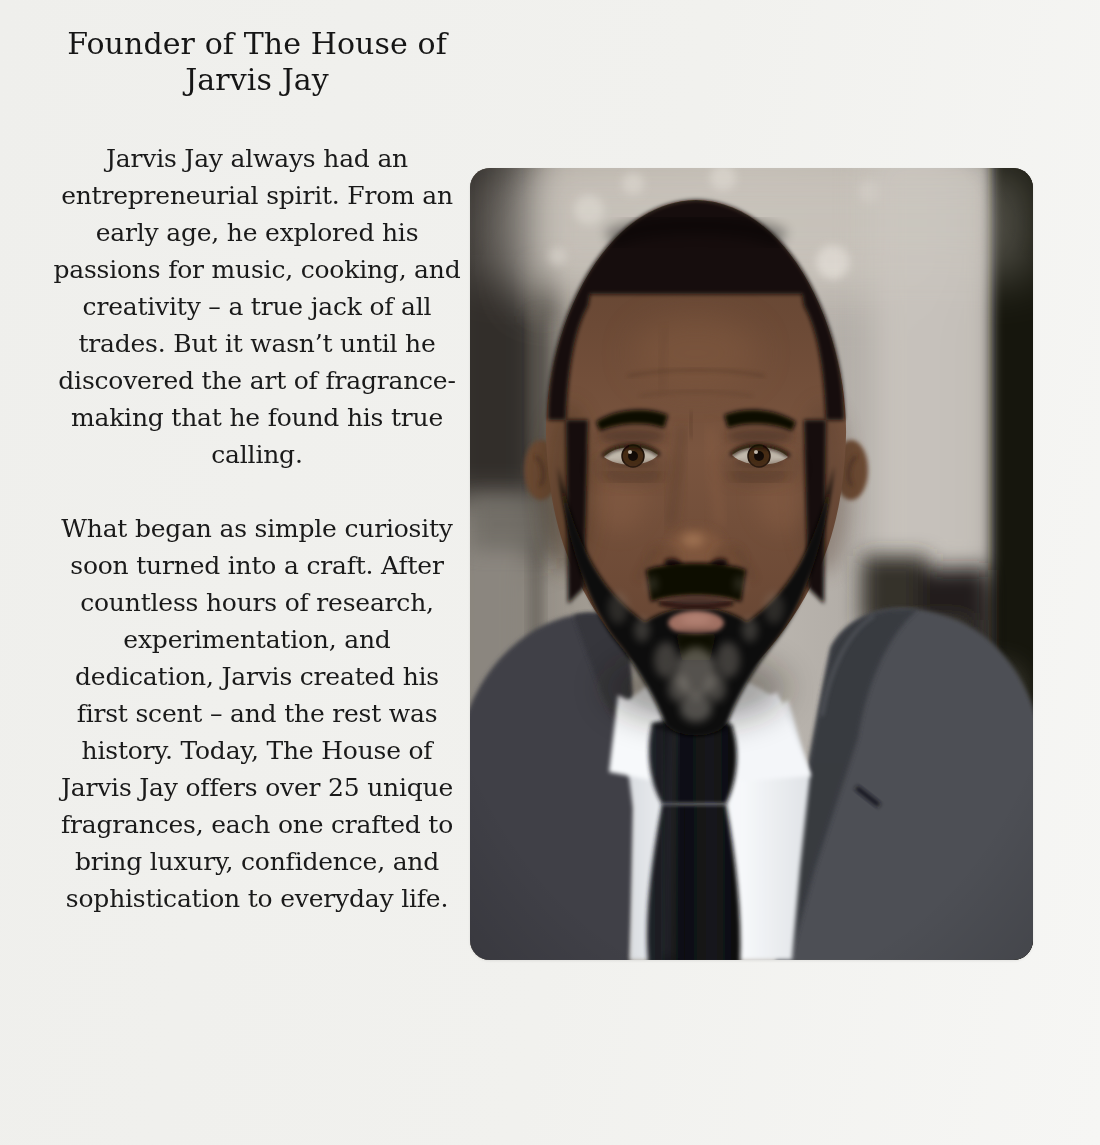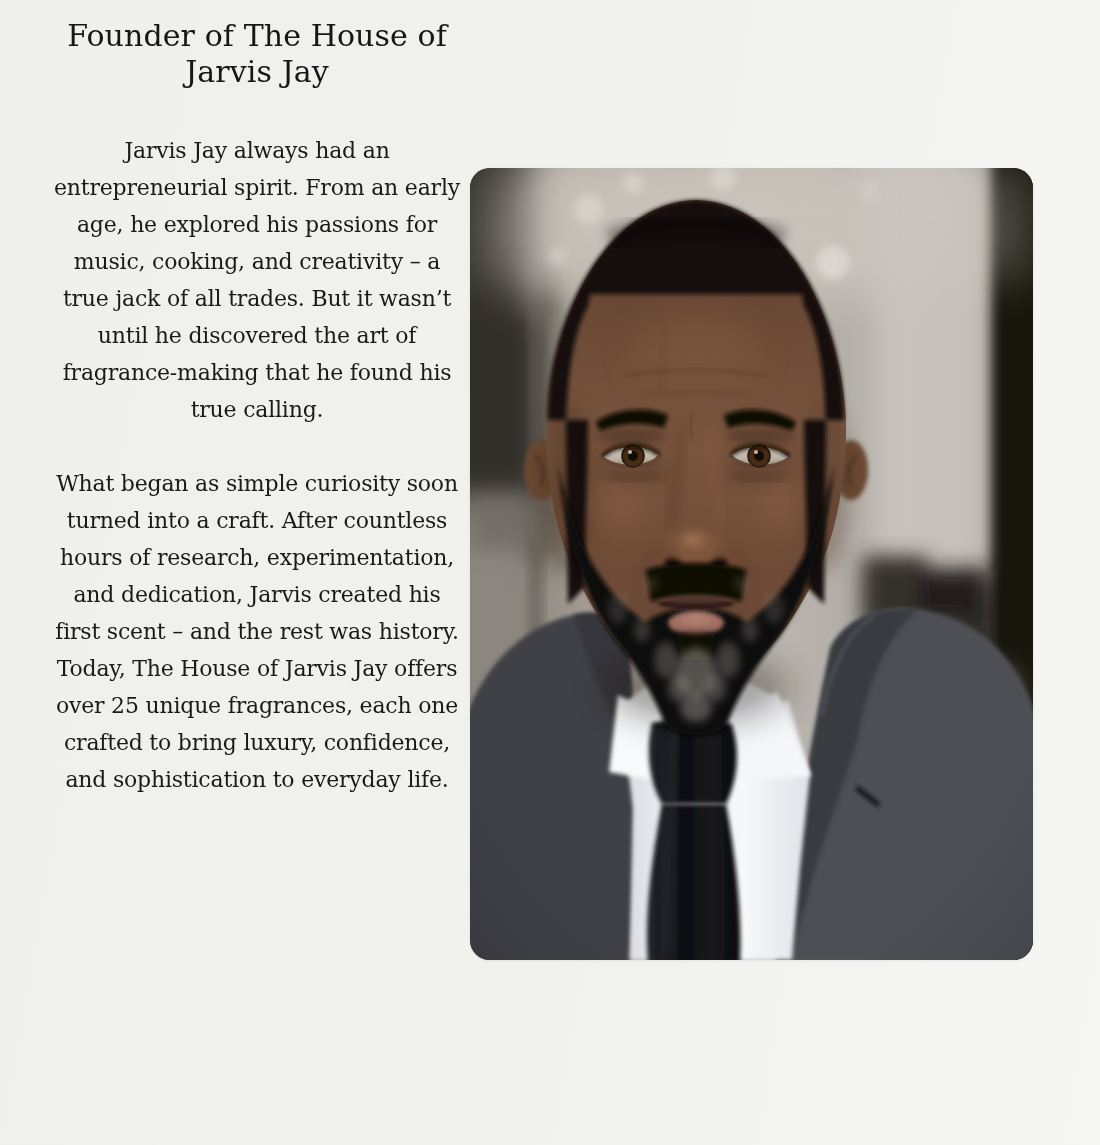--- a/index.html
+++ b/index.html
@@ -9,24 +9,24 @@
     font-family:"DejaVu Serif","Liberation Serif",serif;
     color:#191919;
   }
   .about{position:relative;width:1100px;height:1145px;}
   .text-col{
     position:absolute;left:52px;top:18px;width:410px;
     text-align:center;
   }
   .text-col h1{
     font-size:30px;line-height:36px;font-weight:400;
-    margin:0 0 42px;color:#161616;letter-spacing:.1px;
+    margin:8px 0 42px;color:#161616;letter-spacing:.1px;
   }
   .text-col p{
-    font-size:22px;line-height:37px;font-weight:400;
+    font-size:25px;line-height:37px;font-weight:400;
     margin:0 0 37px;color:#1a1a1a;letter-spacing:-.2px;
   }
   .photo{
     position:absolute;left:470px;top:168px;width:563px;height:792px;
     border-radius:20px;overflow:hidden;background:#b3ada6;
     box-shadow:0 1px 3px rgba(0,0,0,.08);
   }
   .photo svg{display:block;width:100%;height:100%;}
 </style>
 </head>

